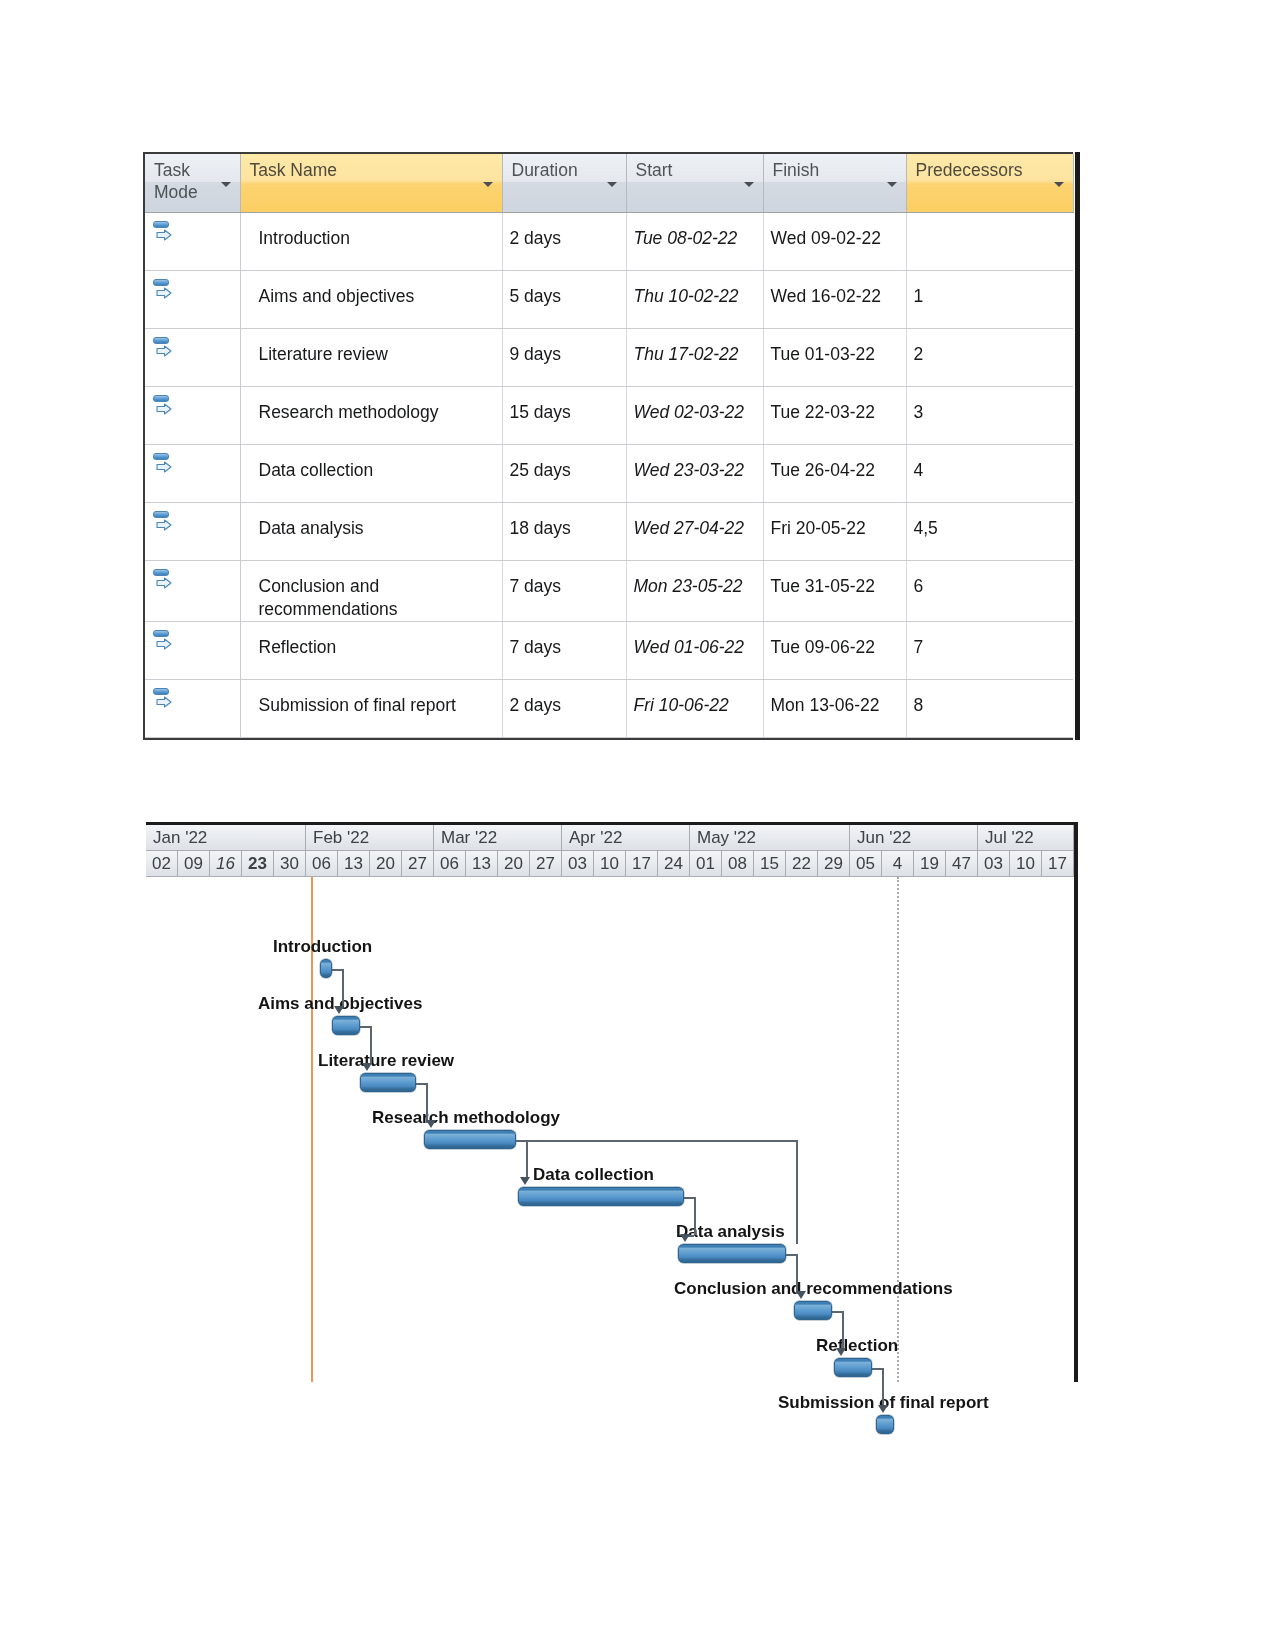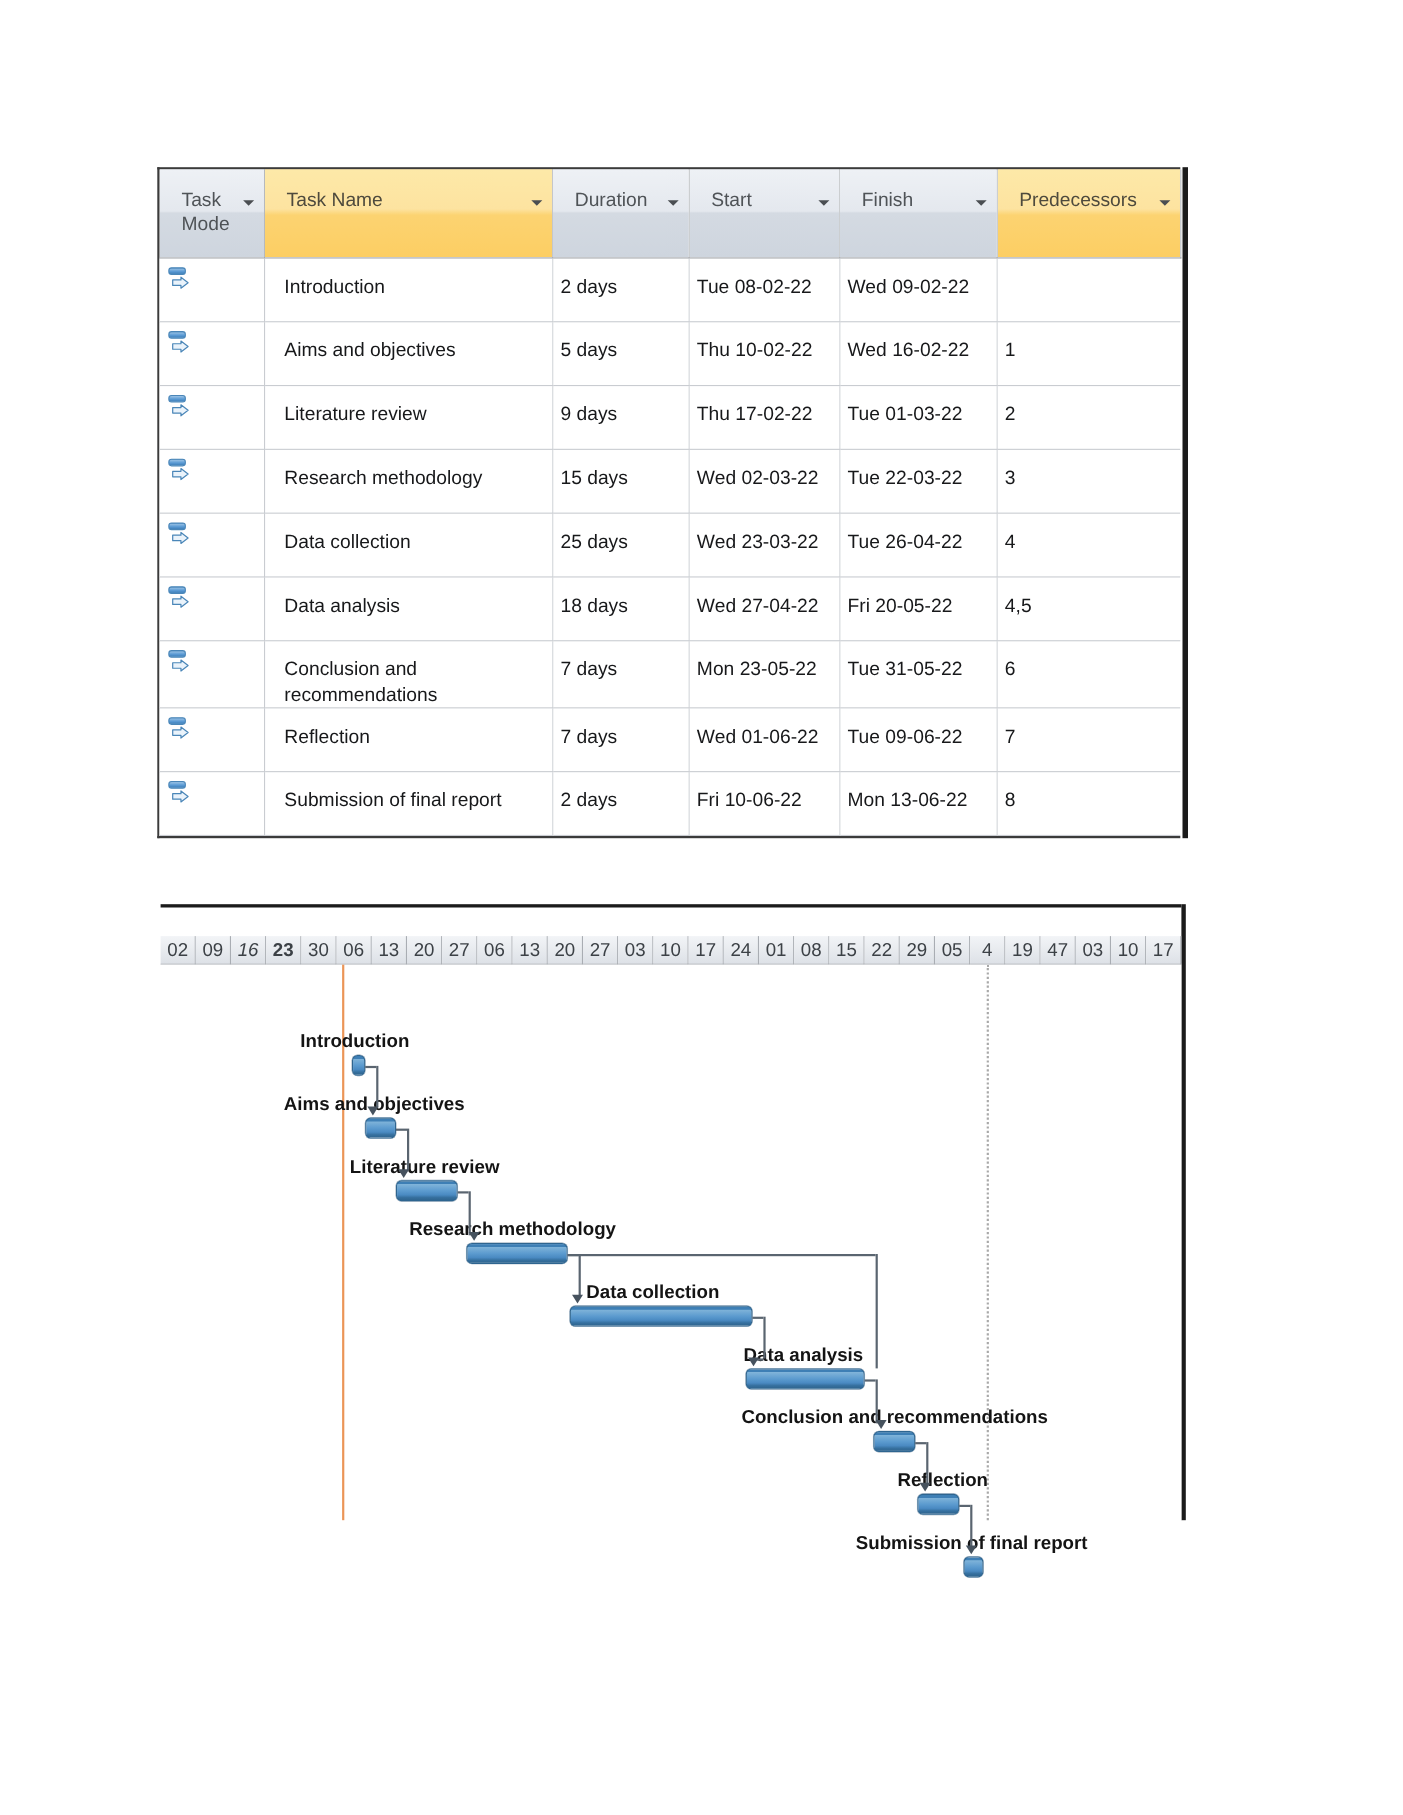--- a/index.html
+++ b/index.html
@@ -36,21 +36,21 @@
     width: 5px;
     background: #1b1b1b;
   }
 
   table.grid {
     border-collapse: collapse;
     width: 928px;
     table-layout: fixed;
   }
   table.grid td, table.grid th {
-    padding: 11px;
+    padding: 0;
     margin: 0;
   }
 
   
   thead tr th {
     height: 58px;
     vertical-align: top;
     position: relative;
     border-right: 1px solid #b6b9bd;
     border-bottom: 1px solid #9fa3a8;
@@ -89,21 +89,21 @@
     font-size: 17.5px;
     line-height: 23px;
     background: #ffffff;
   }
   tbody td.c-mode {
     border-right: 1px solid #c9ccd1;
     padding: 0;
   }
   tbody td.c-name   { padding: 14px 6px 0 18px; }
   tbody td.c-dur    { padding: 14px 6px 0 7px; }
-  tbody td.c-start  { padding: 14px 6px 0 7px; }
+  tbody td.c-start  { padding: 14px 6px 0 7px; font-style: italic; }
   tbody td.c-finish { padding: 14px 6px 0 7px; }
   tbody td.c-pred   { padding: 14px 6px 0 7px; border-right: none; }
   tbody tr.r-tall td { height: 43px; }
   tbody tr td { height: 43px; }
 
   
   .mode-icon {
     position: relative;
     width: 26px;
     height: 26px;
@@ -407,20 +407,29 @@
           <td class="c-finish">Mon 13-06-22</td>
           <td class="c-pred">8</td>
         </tr>
       </tbody>
   </table>
 </div>
 
 <div id="gantt-block">
   <div id="gantt-top-rule"></div>
   <div id="gantt-right-rule"></div>
+  <div class="tl-months" id="tl-months">
+      <div class="tl-month" style="width: 160px;">Jan '22</div>
+      <div class="tl-month" style="width: 128px;">Feb '22</div>
+      <div class="tl-month" style="width: 128px;">Mar '22</div>
+      <div class="tl-month" style="width: 128px;">Apr '22</div>
+      <div class="tl-month" style="width: 160px;">May '22</div>
+      <div class="tl-month" style="width: 128px;">Jun '22</div>
+      <div class="tl-month" style="width: 96px;">Jul '22</div>
+    </div>
   <div class="tl-weeks" id="tl-weeks">
       <div class="tl-week" style="width: 32px;">02</div>
       <div class="tl-week" style="width: 32px; text-align: center;">09</div>
       <div class="tl-week" style="width: 32px; font-style: italic;">16</div>
       <div class="tl-week" style="width: 32px; font-weight: bold;">23</div>
       <div class="tl-week" style="width: 32px;">30</div>
       <div class="tl-week" style="width: 32px;">06</div>
       <div class="tl-week" style="width: 32px;">13</div>
       <div class="tl-week" style="width: 32px;">20</div>
       <div class="tl-week" style="width: 32px;">27</div>

